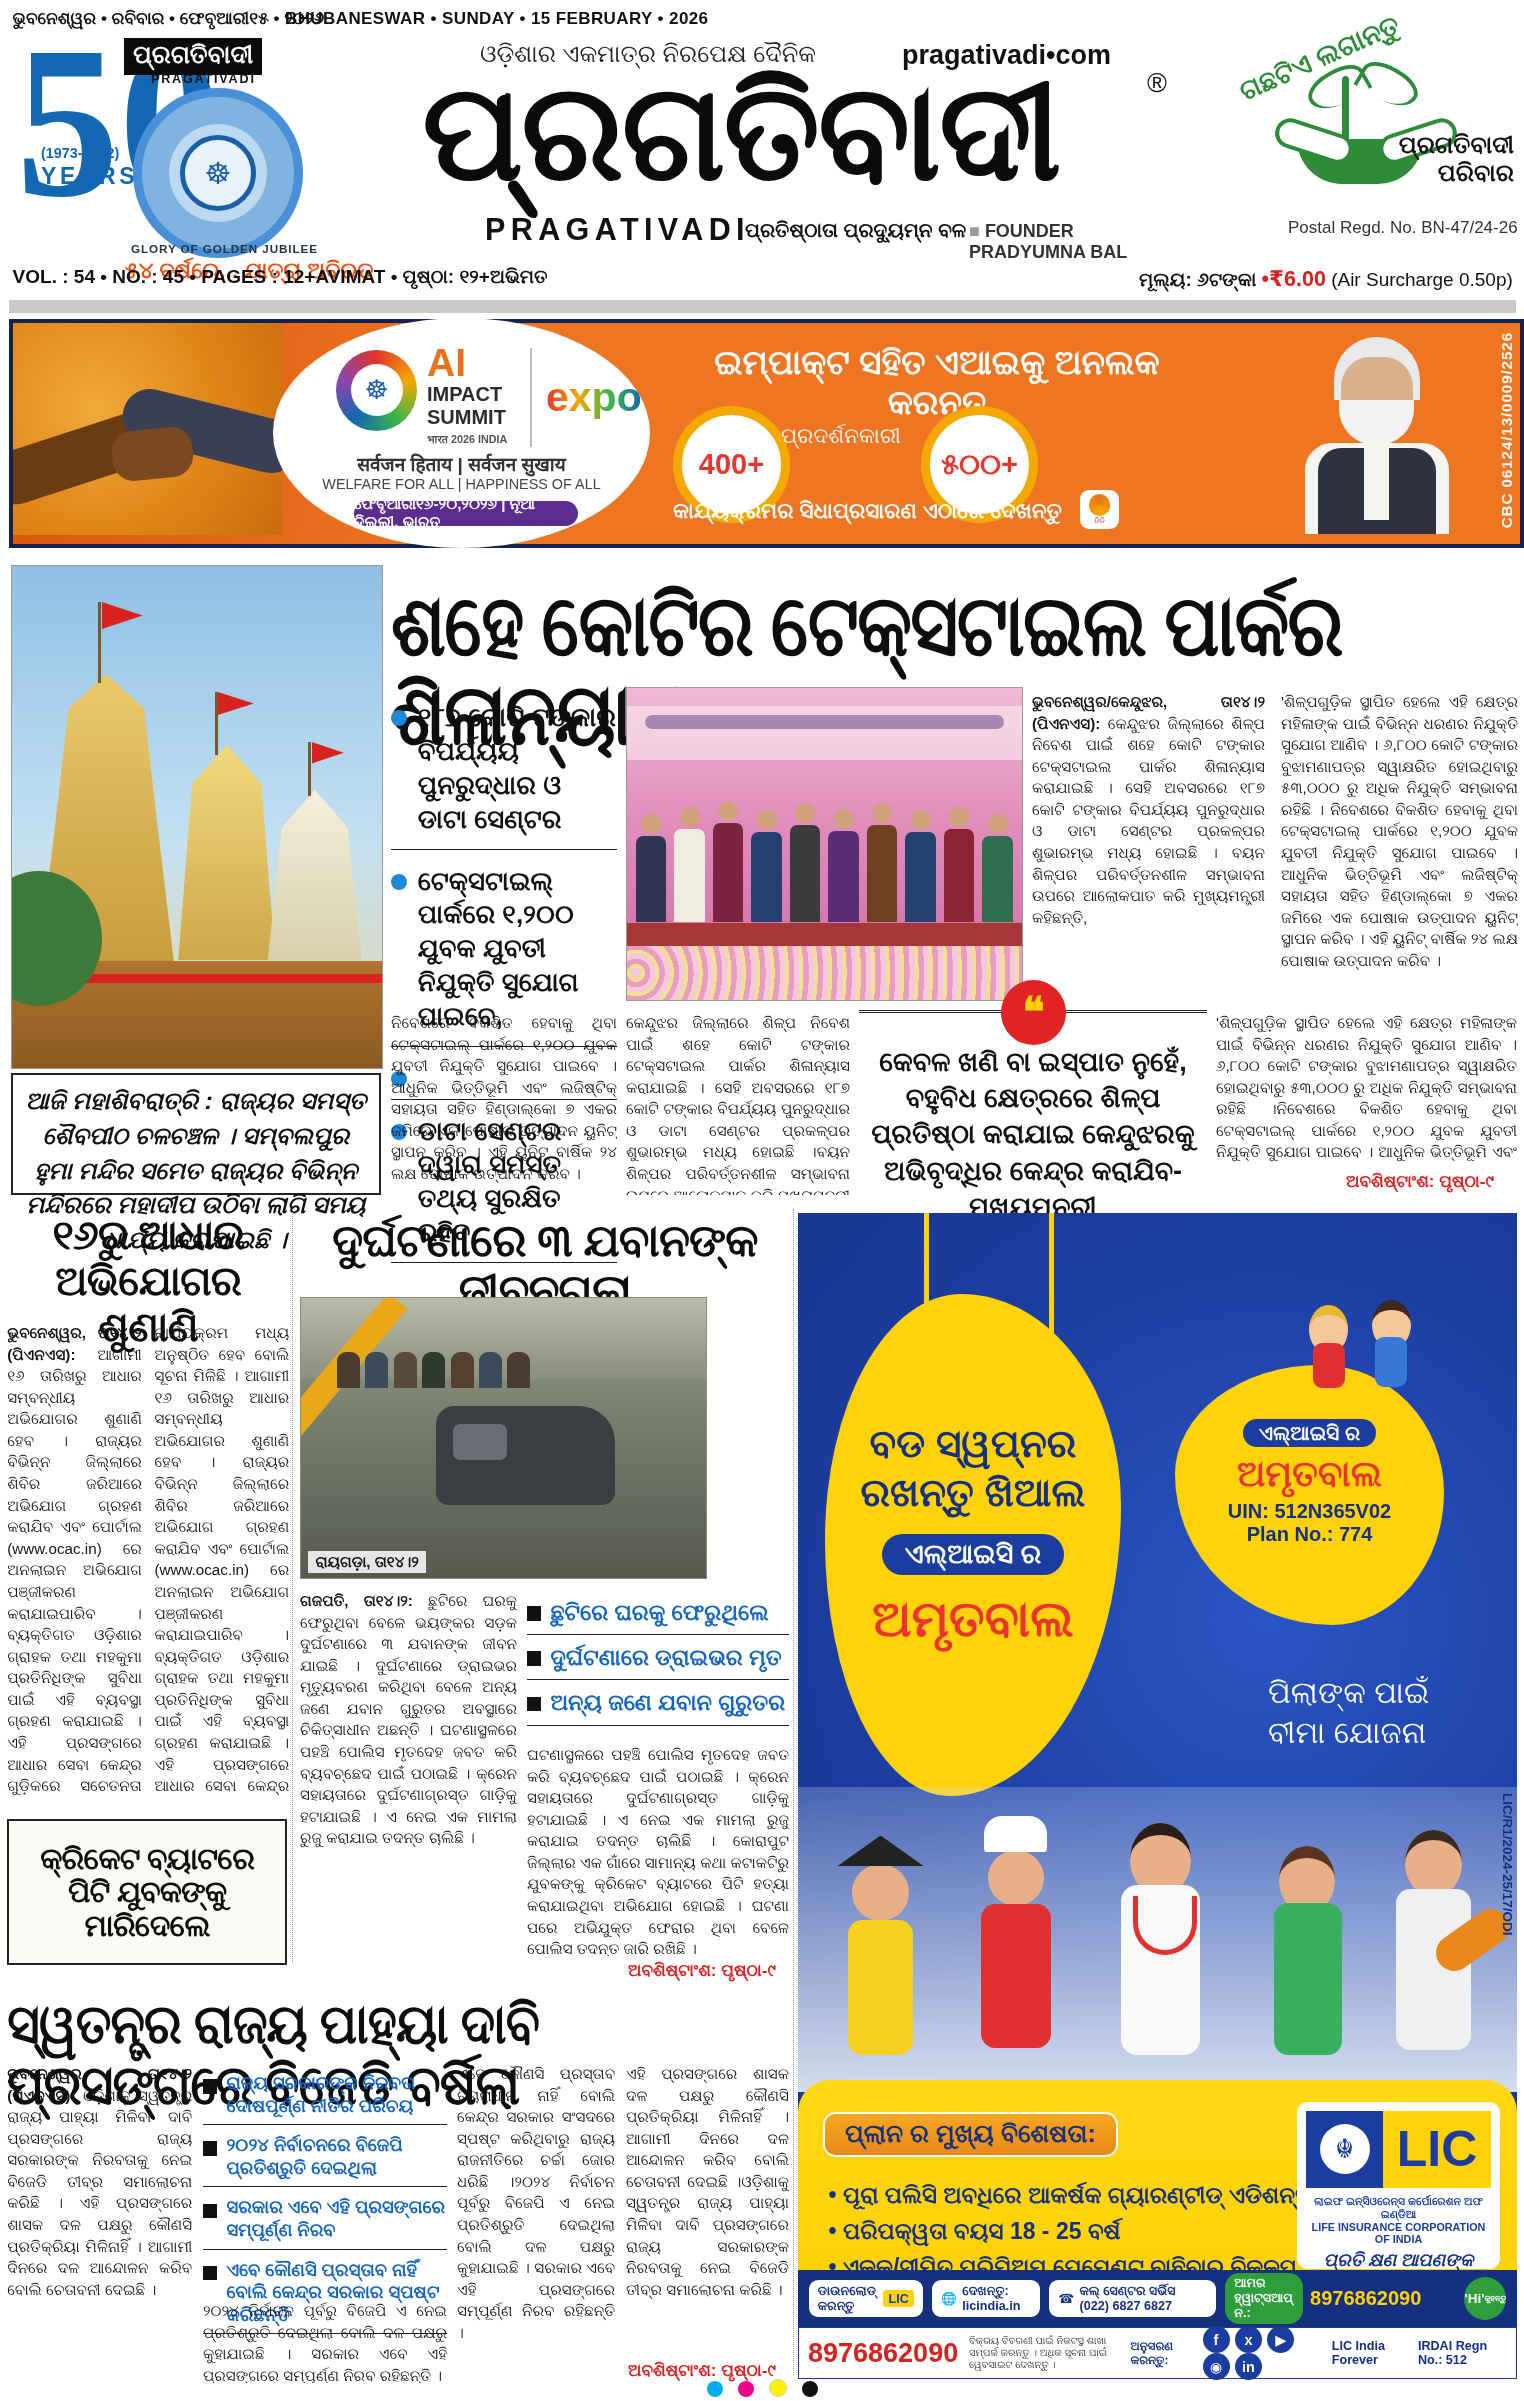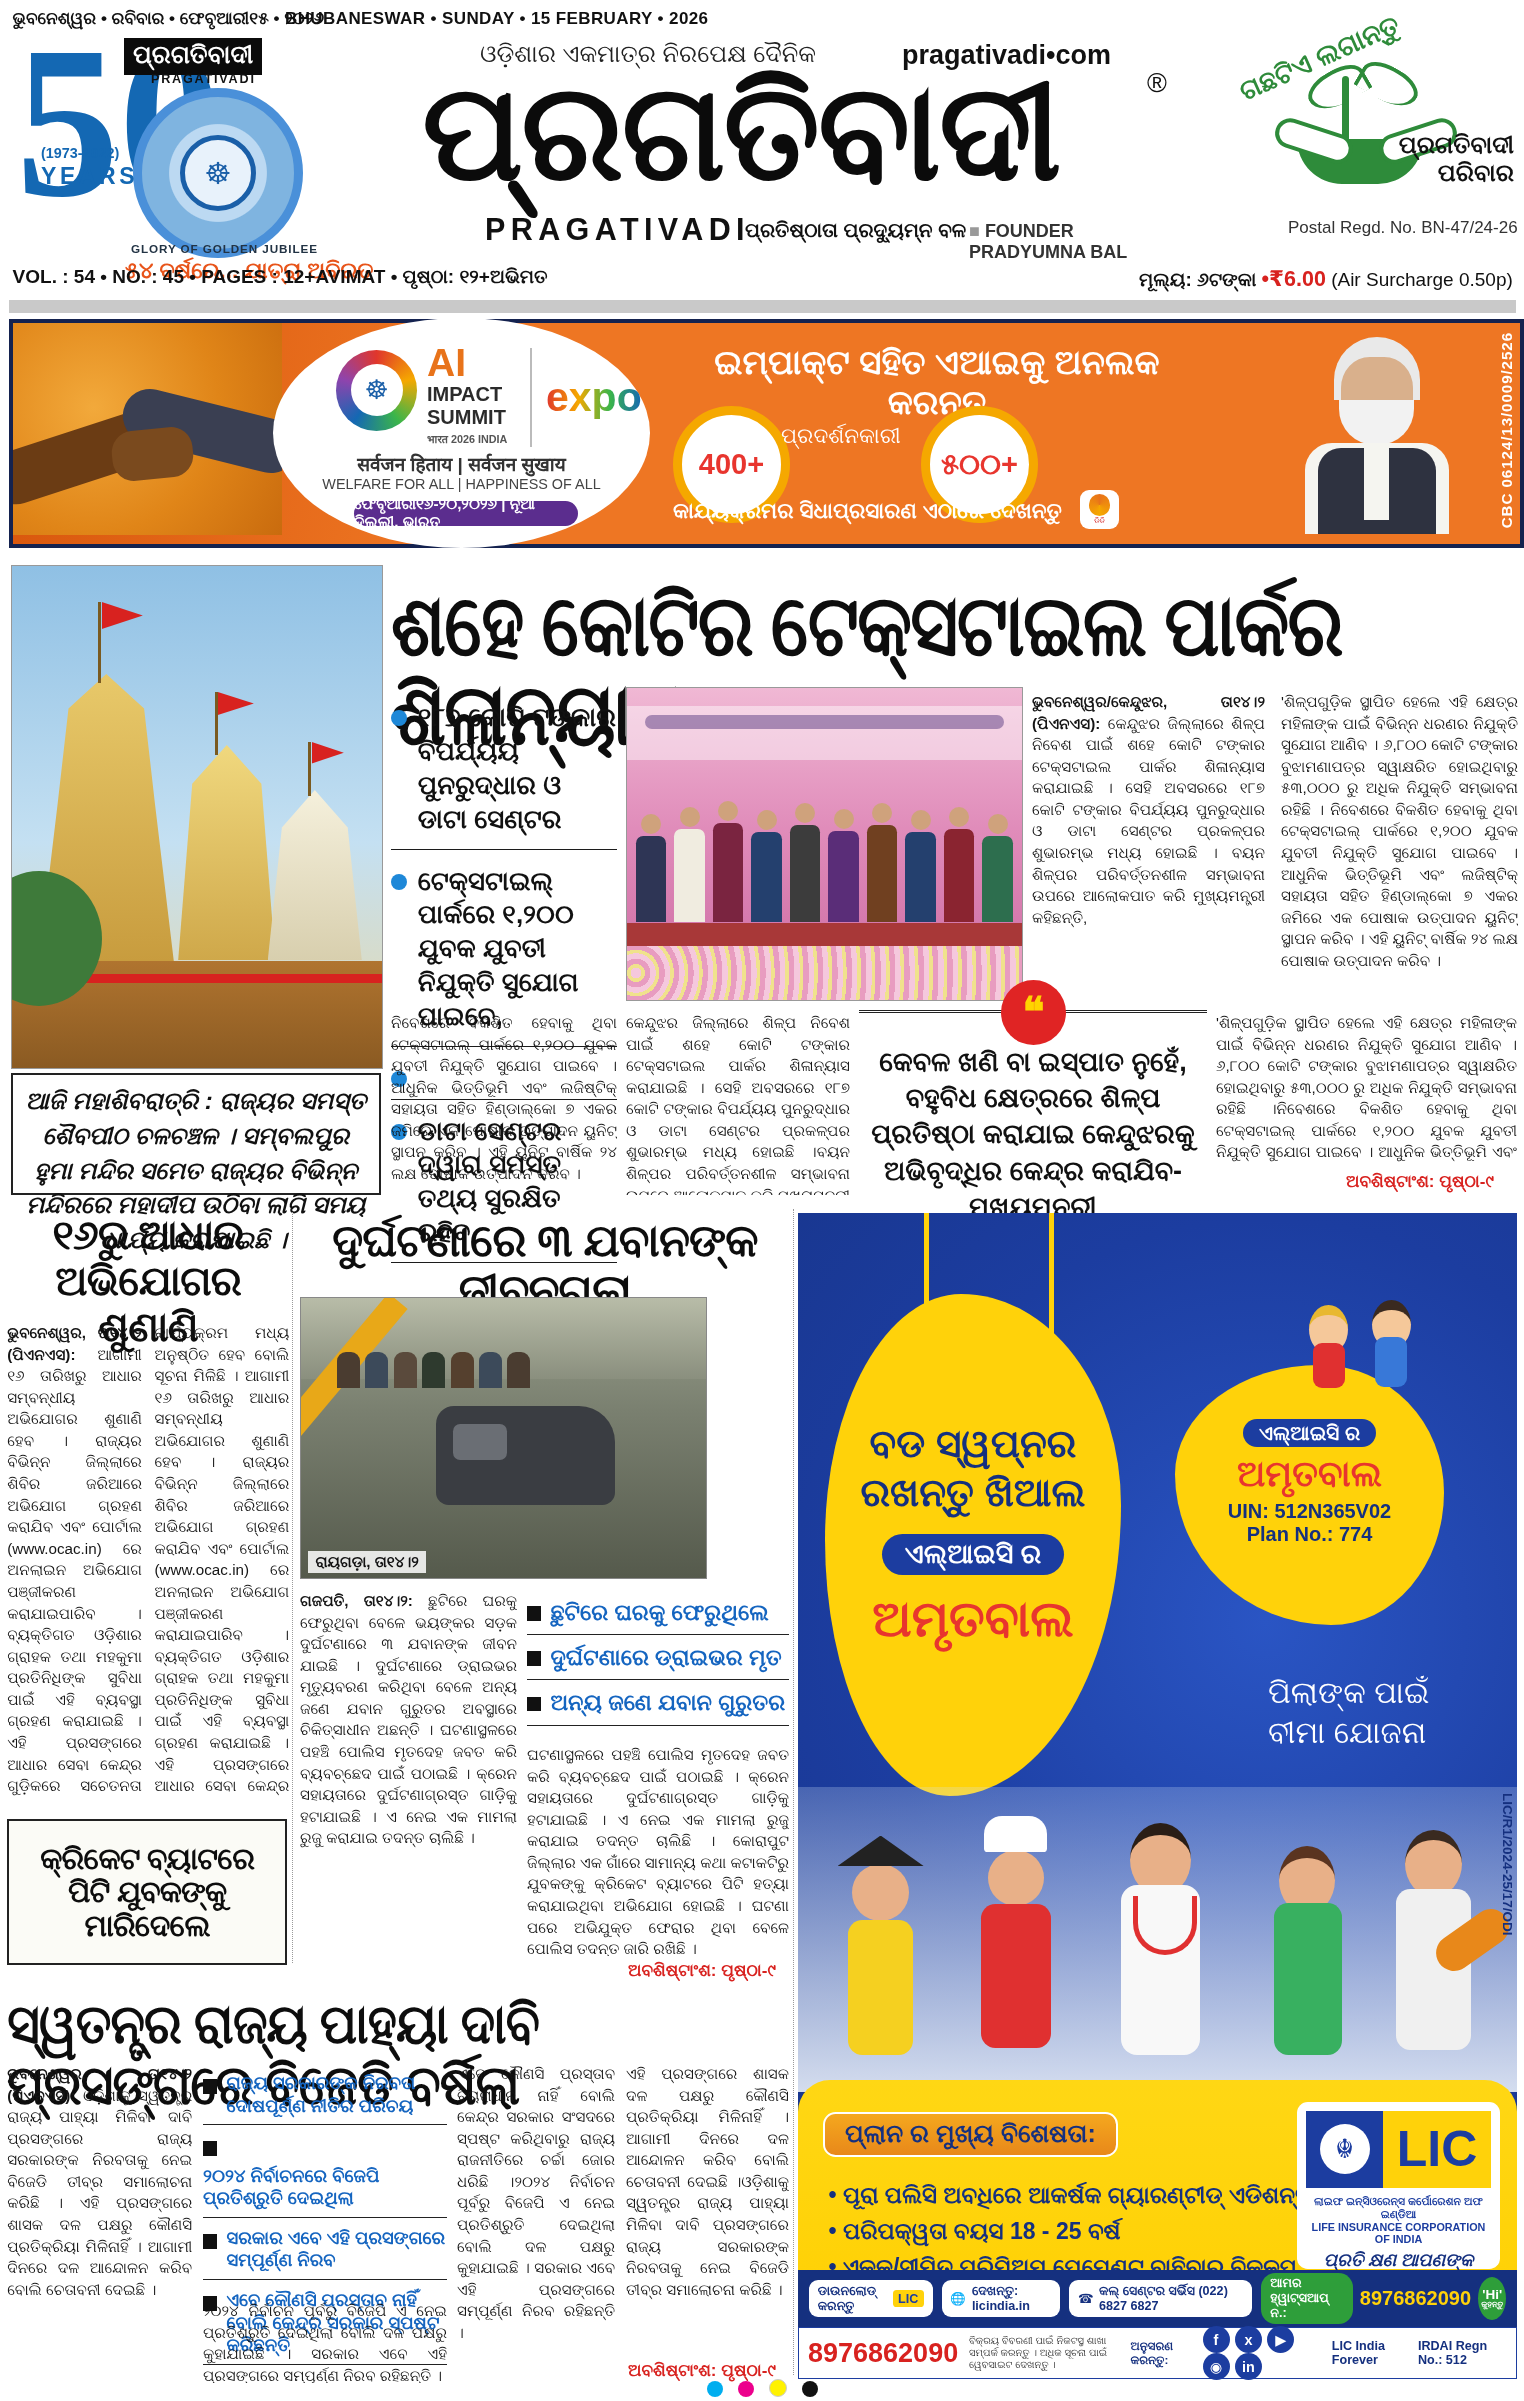--- a/index.html
+++ b/index.html
@@ -425,21 +425,21 @@
       <span>🌐</span>
       <span><span>ଦେଖନ୍ତୁ:</span> <span>licindia.in</span></span>
     </div>
     <div style="background:#fff;border-radius:9px;padding:3.6px 9px;font-size:12.6px;font-weight:bold;color:#15307f;display:flex;align-items:center;gap:5.4px;">
       <span>☎</span>
       <span><span>କଲ୍ ସେଣ୍ଟର ସର୍ଭିସ</span> <span>(022) 6827 6827</span></span>
     </div>
     <div style="margin-left:auto;display:flex;align-items:center;gap:7.2px;">
       <span style="background:#2e9e3a;color:#fff;border-radius:14.4px;padding:2.7px 9px;font-size:12.6px;font-weight:bold;">ଆମର ହ୍ୱାଟ୍ସଆପ୍ ନ.:</span>
       <span style="color:#ffd20a;font-size:20px;font-weight:bold;">8976862090</span>
-      <span style="width:43px;height:43px;border-radius:50%;background:#2e9e3a;color:#fff;display:flex;flex-direction:column;align-items:center;justify-content:center;font-size:13.5px;font-weight:bold;line-height:1;">
+      <span style="width:43px;height:43px;border-radius:50%;background:#2e9e3a;color:#fff;display:flex;align-items:center;justify-content:center;font-size:13.5px;font-weight:bold;line-height:1;margin-left:36px;">
         <span>'Hi'</span>
           <span style="font-size:8px;">କୁହନ୍ତୁ</span>
       </span>
     </div>
   </div>
 
   <div class="abs" style="left:798px;top:2327px;width:719px;height:52px;background:#fff;border:1.8px solid #1c3da0;box-sizing:border-box;display:flex;align-items:center;gap:10.8px;padding:0 9px;">
     <span class="red bold" style="font-size:27px;">8976862090</span>
     <span style="font-size:10px;color:#333;width:206px;line-height:1.2;">ବିକ୍ରୟ ବିବରଣୀ ପାଇଁ ନିକଟସ୍ଥ ଶାଖା ସମ୍ପର୍କ କରନ୍ତୁ । ଅଧିକ ସୂଚନା ପାଇଁ ୱେବସାଇଟ ଦେଖନ୍ତୁ ।</span>
     <span style="font-size:11.7px;font-weight:bold;color:#15307f;">ଅନୁସରଣ କରନ୍ତୁ:</span>
@@ -454,21 +454,21 @@
   <div class="abs body-sm ell" style="left:7.2px;top:2063px;width:185px;height:319px;">
     <span class="dateline">ଭୁବନେଶ୍ୱର, ତା୧୪।୨ (ପିଏନଏସ):</span>
     <span>ଓଡ଼ିଶାକୁ ସ୍ୱତନ୍ତ୍ର ରାଜ୍ୟ ପାହ୍ୟା ମିଳିବା ଦାବି ପ୍ରସଙ୍ଗରେ ରାଜ୍ୟ ସରକାରଙ୍କ ନିରବତାକୁ ନେଇ ବିଜେଡି ତୀବ୍ର ସମାଲୋଚନା କରିଛି ।</span>
     <span>ଏହି ପ୍ରସଙ୍ଗରେ ଶାସକ ଦଳ ପକ୍ଷରୁ କୌଣସି ପ୍ରତିକ୍ରିୟା ମିଳିନାହିଁ । ଆଗାମୀ ଦିନରେ ଦଳ ଆନ୍ଦୋଳନ କରିବ ବୋଲି ଚେତାବନୀ ଦେଇଛି ।</span>
   </div>
   <div class="abs" style="left:203px;top:2063px;width:244px;">
     <div class="sqbullet" style="font-size:18px;color:#1565c0;">
         <span class="sq"></span>
         <span>ରାଜ୍ୟ ସରକାରଙ୍କ ନିରବତା ଦୋଷପୂର୍ଣ୍ଣ ନୀତିର ପରିଚୟ</span>
       </div>
-    <div class="sqbullet" style="font-size:18px;color:#1565c0;flex-direction:column;">
+    <div class="sqbullet" style="font-size:18px;color:#1565c0;">
         <span class="sq"></span>
         <span>୨୦୨୪ ନିର୍ବାଚନରେ ବିଜେପି ପ୍ରତିଶ୍ରୁତି ଦେଇଥିଲା</span>
       </div>
     <div class="sqbullet" style="font-size:18px;color:#1565c0;">
         <span class="sq"></span>
         <span>ସରକାର ଏବେ ଏହି ପ୍ରସଙ୍ଗରେ ସମ୍ପୂର୍ଣ୍ଣ ନିରବ</span>
       </div>
     <div class="sqbullet" style="font-size:18px;color:#1565c0;">
         <span class="sq"></span>
         <span>ଏବେ କୌଣସି ପ୍ରସ୍ତାବ ନାହିଁ ବୋଲି କେନ୍ଦ୍ର ସରକାର ସ୍ପଷ୍ଟ କରିଛନ୍ତି</span>

